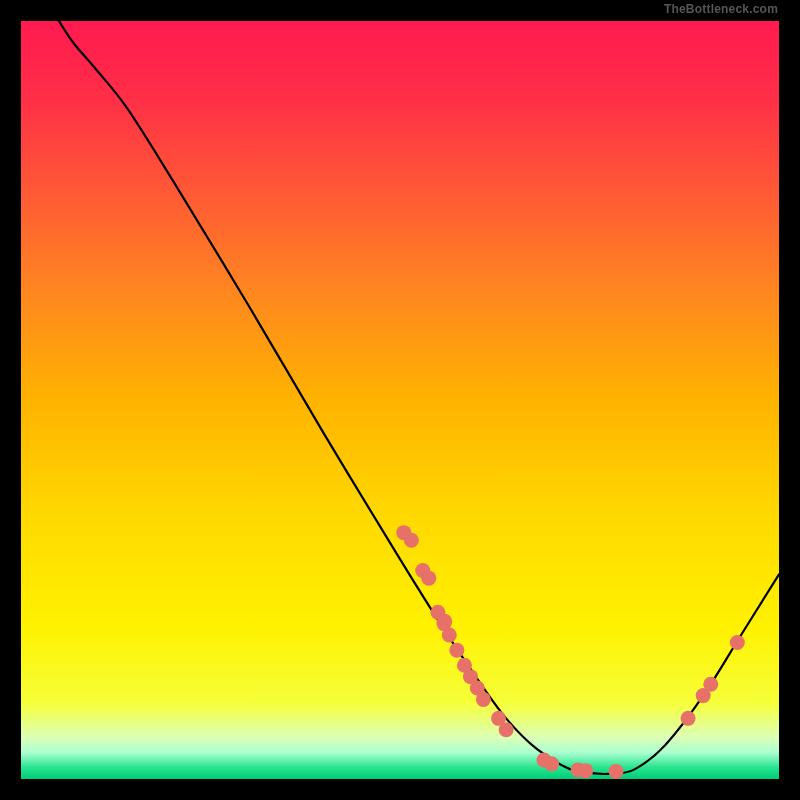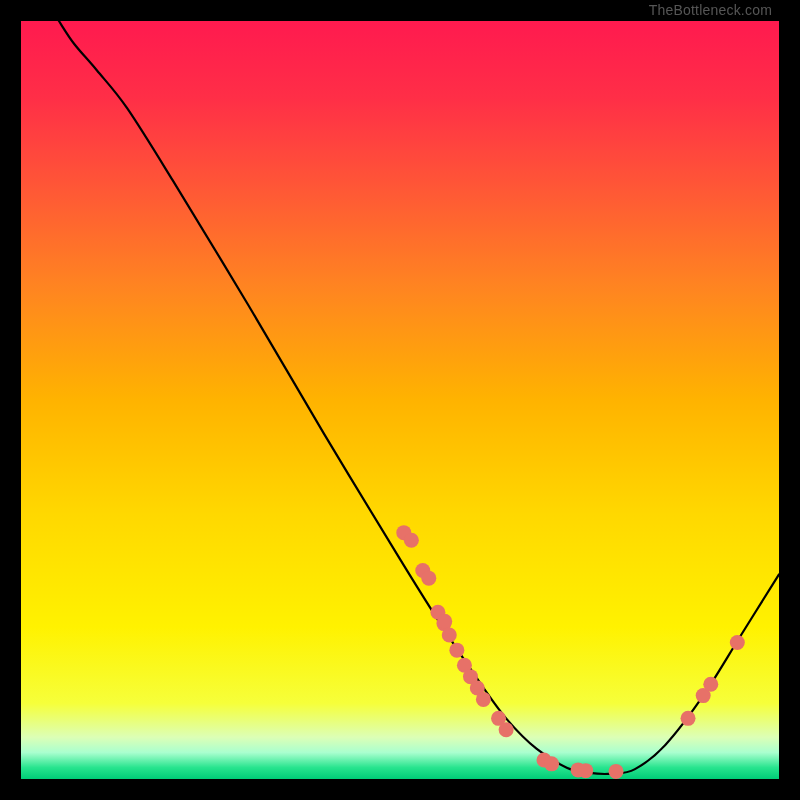--- a/index.html
+++ b/index.html
@@ -18,24 +18,24 @@
   .plot-area {
     position: absolute;
     left: 21px;
     top: 21px;
     width: 758px;
     height: 758px;
   }
   .attribution {
     position: absolute;
     top: 2px;
-    right: 28px;
+    right: 22px;
     font-family: Arial, Helvetica, sans-serif;
-    font-size: 14px;
-    font-weight: normal;
+    font-size: 12px;
+    font-weight: bold;
     color: #565656;
     letter-spacing: 0.2px;
   }
   svg {
     display: block;
   }
 </style>
 </head>
 <body>
 

